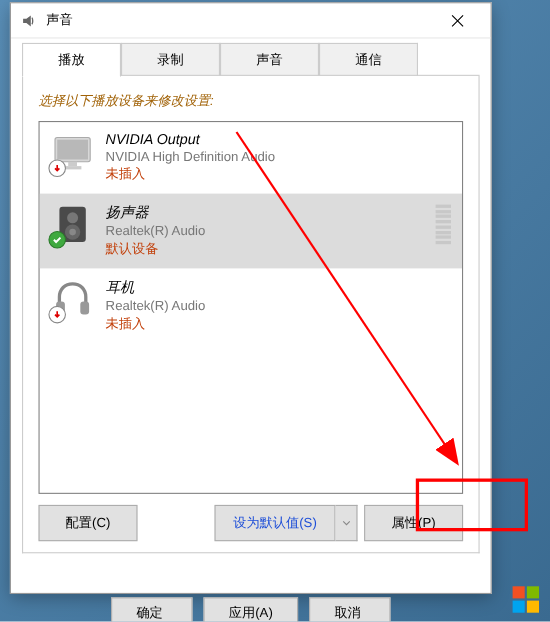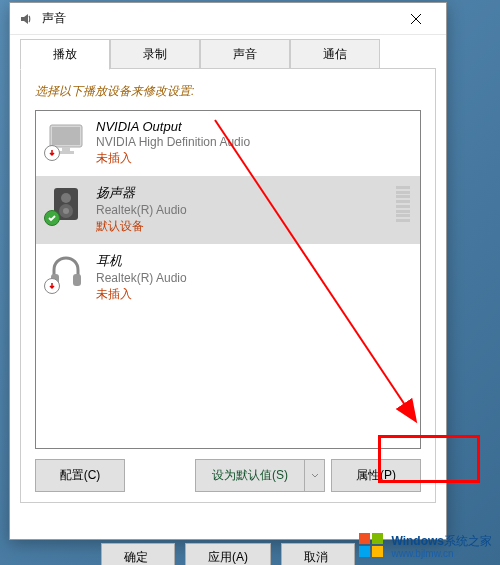--- a/index.html
+++ b/index.html
@@ -56,21 +56,21 @@
       background: #3fa93f; border: 1px solid #2a7a2a; border-radius: 50%; display: flex; align-items: center; justify-content: center;
     }
     
     .button-row {
       display: flex; justify-content: space-between; margin-top: 10px; align-items: center;
     }
     .btn {
       border: 1px solid #adadad; background: #e1e1e1; padding: 7px 16px; font-size: 12px; cursor: pointer;
       min-width: 90px; text-align: center;
     }
-    .btn.disabled { color: #14532d; }
+    .btn.disabled { color: #1d4ed8; }
     .btn-group { display: flex; gap: 0; align-items: stretch; }
     .btn-dropdown {
       border: 1px solid #adadad; background: #e1e1e1; width: 20px; display: flex; align-items: center; justify-content: center;
       border-left: none;
     }
     
     .bottom-row {
       display: flex; justify-content: center; gap: 10px; padding: 6px 14px 12px 14px;
     }
     .bottom-btn {
@@ -231,19 +231,13 @@
   <line x1="215" y1="120" x2="415" y2="420" stroke="#ff0000" stroke-width="2" marker-end="url(#ah)"></line>
 </svg>
 
 <div class="watermark">
   <svg class="watermark-logo" viewBox="0 0 28 28">
     <rect x="2" y="2" width="11" height="11" fill="#f25022"></rect>
     <rect x="15" y="2" width="11" height="11" fill="#7fba00"></rect>
     <rect x="2" y="15" width="11" height="11" fill="#00a4ef"></rect>
     <rect x="15" y="15" width="11" height="11" fill="#ffb900"></rect>
   </svg>
-  <div>
-    <div class="watermark-text">
-      <strong>Windows</strong><span>系统之家</span>
-    </div>
-    <span class="watermark-url">www.bjlmw.cn</span>
-  </div>
 </div>
 
 </body></html>

